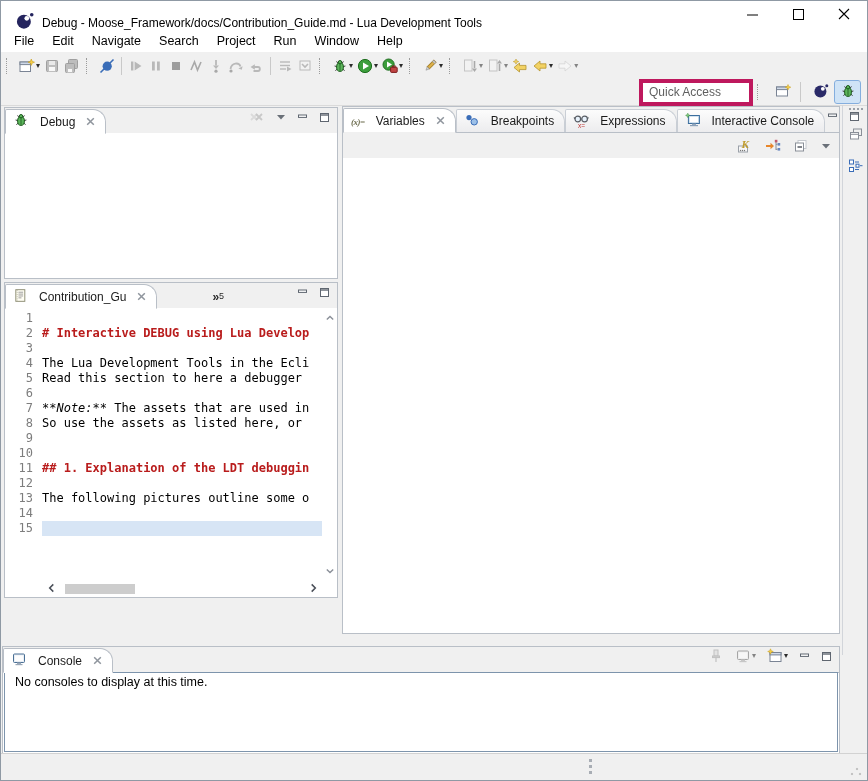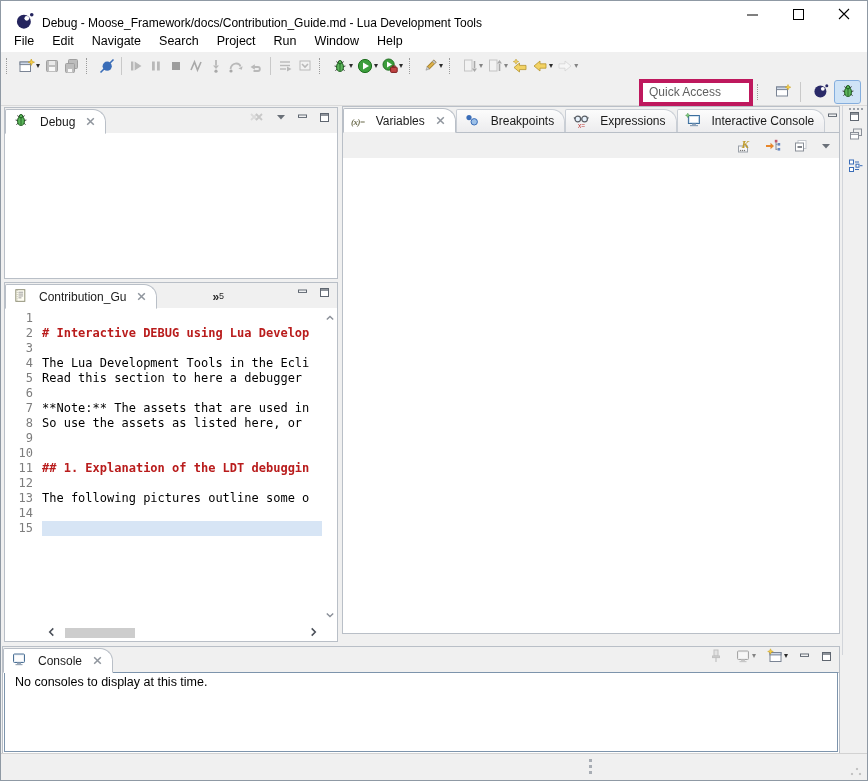--- a/index.html
+++ b/index.html
@@ -46,21 +46,21 @@
   .vartxt{font:italic bold 9px "Liberation Serif",serif;color:#6e6e50;letter-spacing:-.5px;}
   
   .editor-body{position:absolute;left:0;right:0;top:25px;bottom:0;display:flex;flex-direction:column;background:#fff;}
   .editor-main{flex:1;display:flex;overflow:hidden;}
   .lines{flex:1;display:flex;flex-direction:column;padding-top:3px;overflow:hidden;}
   .erow{display:flex;height:15px;flex:none;}
   .lnum{width:28px;text-align:right;padding-right:9px;color:#7d7d7d;font:12px/15px "DejaVu Sans Mono",monospace;flex:none;}
   .ecode{flex:1;font:12px/15px "DejaVu Sans Mono",monospace;white-space:pre;color:#000;overflow:hidden;}
   .ecode.hl{background:#d7e5f5;}
   .seg-header{color:#b91c1c;font-weight:bold;}
-  .seg-italic{}
+  .seg-italic{font-style:italic;}
   .vscroll{width:15px;flex:none;display:flex;flex-direction:column;justify-content:space-between;align-items:center;padding:3px 0;}
   .hscroll-row{height:16px;flex:none;display:flex;align-items:center;}
   .hspacer{width:38px;flex:none;}
   .hcorner{width:15px;flex:none;}
   .hscroll{flex:1;position:relative;height:100%;display:flex;align-items:center;justify-content:space-between;padding:0 4px;box-sizing:border-box;}
   .hthumb{position:absolute;left:8%;width:25%;height:10px;top:3px;background:#cdcdcd;}
   .more-editors{margin-left:55px;display:flex;align-items:flex-start;padding-bottom:6px;color:#2b2b2b;}
   .more-editors .gg{font-weight:bold;font-size:12px;line-height:10px;}
   .more-editors sub{font-size:9px;line-height:8px;}
   
@@ -403,21 +403,21 @@
                 <rect x="1.5" y="1.5" width="8" height="8" fill="#fff" stroke="#5f6670"></rect>
                 <line x1="1.5" y1="3" x2="9.5" y2="3" stroke="#5f6670" stroke-width="1.4"></line>
               </svg>
             </span>
           </div>
         </div>
     </div>
     <div class="empty-content" style="position:absolute;left:0;right:0;top:25px;bottom:0;"></div>
   </div>
 
-  <div class="panel" style="left:3px;top:281px;width:334px;height:360px;">
+  <div class="panel" style="left:3px;top:281px;width:334px;height:316px;">
     <div class="tabrow">
       <div class="tab active">
         <span class="icon" id="ed-tab-icon"><svg width="15" height="15" viewBox="0 0 16 16">
               <rect x="3" y="1.8" width="9.6" height="12.4" fill="#fffef4" stroke="#8a8a70"></rect>
               <line x1="5.8" y1="4.5" x2="10.8" y2="4.5" stroke="#9a9a9a"></line>
               <line x1="5.8" y1="6.5" x2="10.8" y2="6.5" stroke="#9a9a9a"></line>
               <line x1="5.8" y1="8.5" x2="10.8" y2="8.5" stroke="#9a9a9a"></line>
               <line x1="5.8" y1="10.5" x2="9" y2="10.5" stroke="#9a9a9a"></line>
               <line x1="4.4" y1="2.4" x2="4.4" y2="13.6" stroke="#b0b09a" stroke-dasharray="1 1"></line>
             </svg></span>

